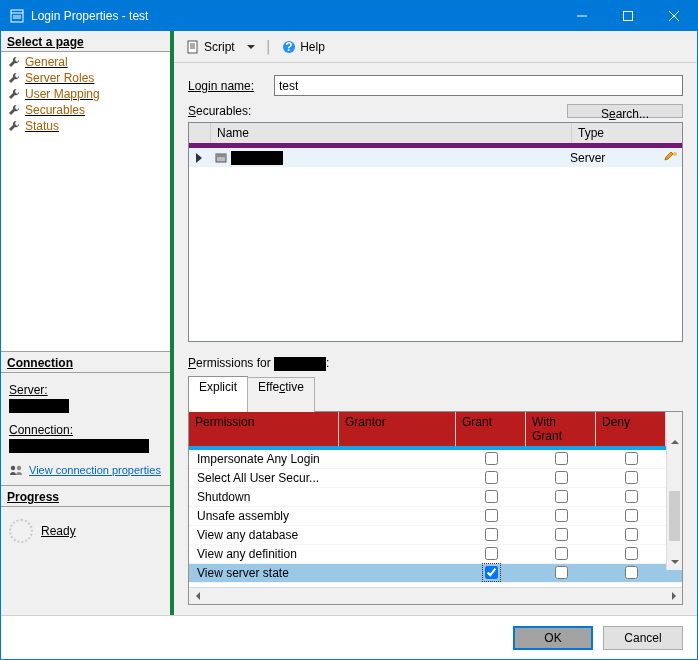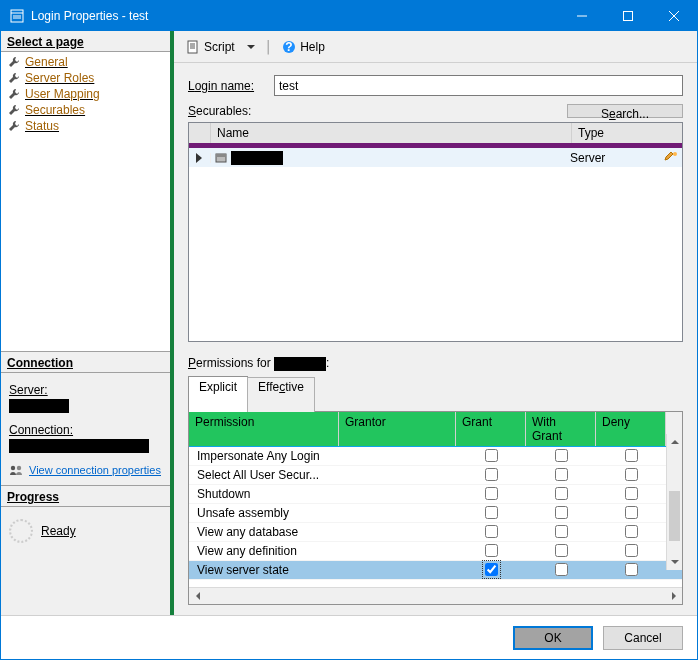--- a/index.html
+++ b/index.html
@@ -52,21 +52,21 @@
   .grow .cell-type { width:94px; padding:0 4px; }
   .grow .cell-act { width:22px; display:flex; align-items:center; justify-content:center; }
   .redact-sm { width:52px; height:14px; background:#000; display:inline-block; }
   .perm-label { margin-top:14px; margin-bottom:4px; }
   .perm-label .redact-sm { vertical-align:middle; }
   .tabs { display:flex; }
   .tab { border:1px solid #919191; border-bottom:none; background:#fff; padding:3px 10px 18px 10px; margin-right:-1px; position:relative; top:1px; }
   .tab.inactive { background:#f0f0f0; border:1px solid #b0b0b0; border-bottom:none; top:2px; padding:2px 10px; }
   .perm-grid-wrap { border:1px solid #919191; background:#fff; flex:1; display:flex; flex-direction:column; min-height:0; }
   .perm-grid { flex:1; overflow:hidden; position:relative; }
-  .ph { display:flex; background:#22c55e; border-bottom:1px solid #0ea5e9; }
+  .ph { display:flex; background:#b91c1c; border-bottom:4px solid #0ea5e9; }
   .phc { border-right:1px solid #d0d0d0; padding:3px 6px; }
   .phc.perm { flex: 0 0 150px; }
   .phc.grantor { flex: 1; }
   .phc.g { width:70px; text-align:left; }
   .phc.sb { width:16px; border-right:none; background:#f0f0f0; }
   .prow { display:flex; height:19px; align-items:center; border-bottom:1px solid #f4f4f4; }
   .prow .pc-perm { flex:0 0 150px; padding:0 8px; }
   .prow .pc-grantor { flex:1; }
   .prow .pc-chk { width:70px; display:flex; align-items:center; justify-content:center; }
   .prow .pc-sb { width:16px; }

